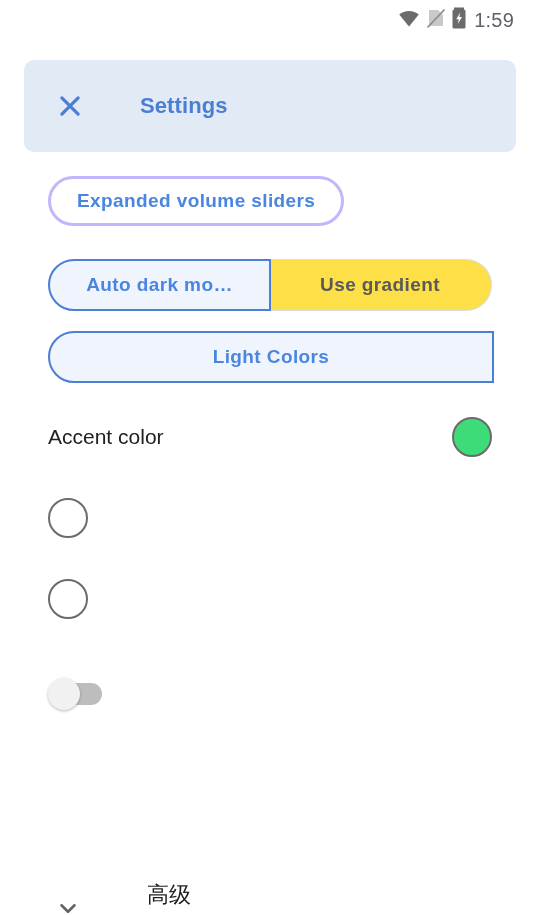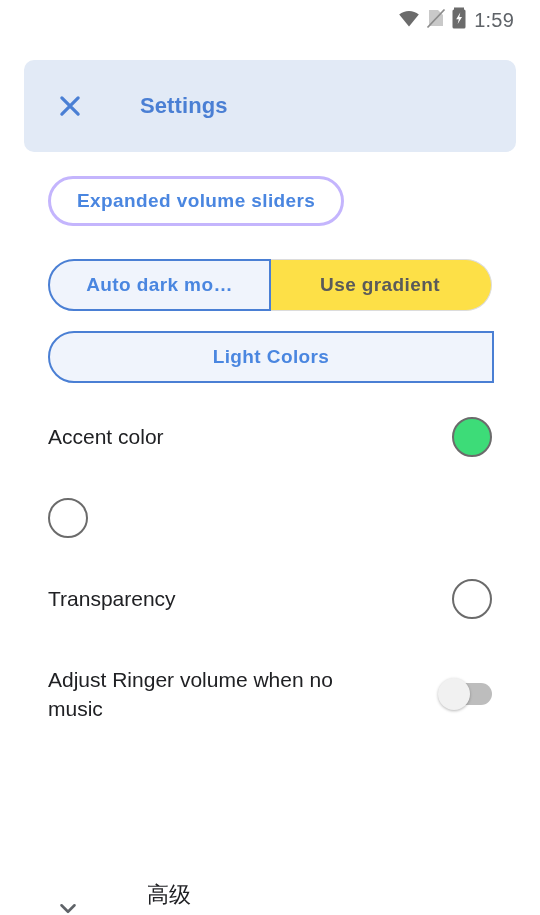--- a/index.html
+++ b/index.html
@@ -282,27 +282,25 @@
   <div class="list-item">
     <div class="list-label">Accent color</div>
     <div class="swatch" style="background: rgb(61, 220, 120);"></div>
   </div>
 
   <div class="list-item">
     <div class="swatch" style="background: rgb(255, 255, 255);"></div>
   </div>
 
   <div class="list-item">
-    <div class="list-label">Transparency</div>
     <div class="swatch" style="background: rgb(255, 255, 255);"></div>
   </div>
 
 
   <div class="list-item tall">
-    <div class="list-label">Adjust Ringer volume when no music</div>
     <div class="switch">
       <div class="track"></div>
       <div class="thumb"></div>
     </div>
   </div>
 
 </div>
 
 <div class="advanced">
   <div class="advanced-chevron">

